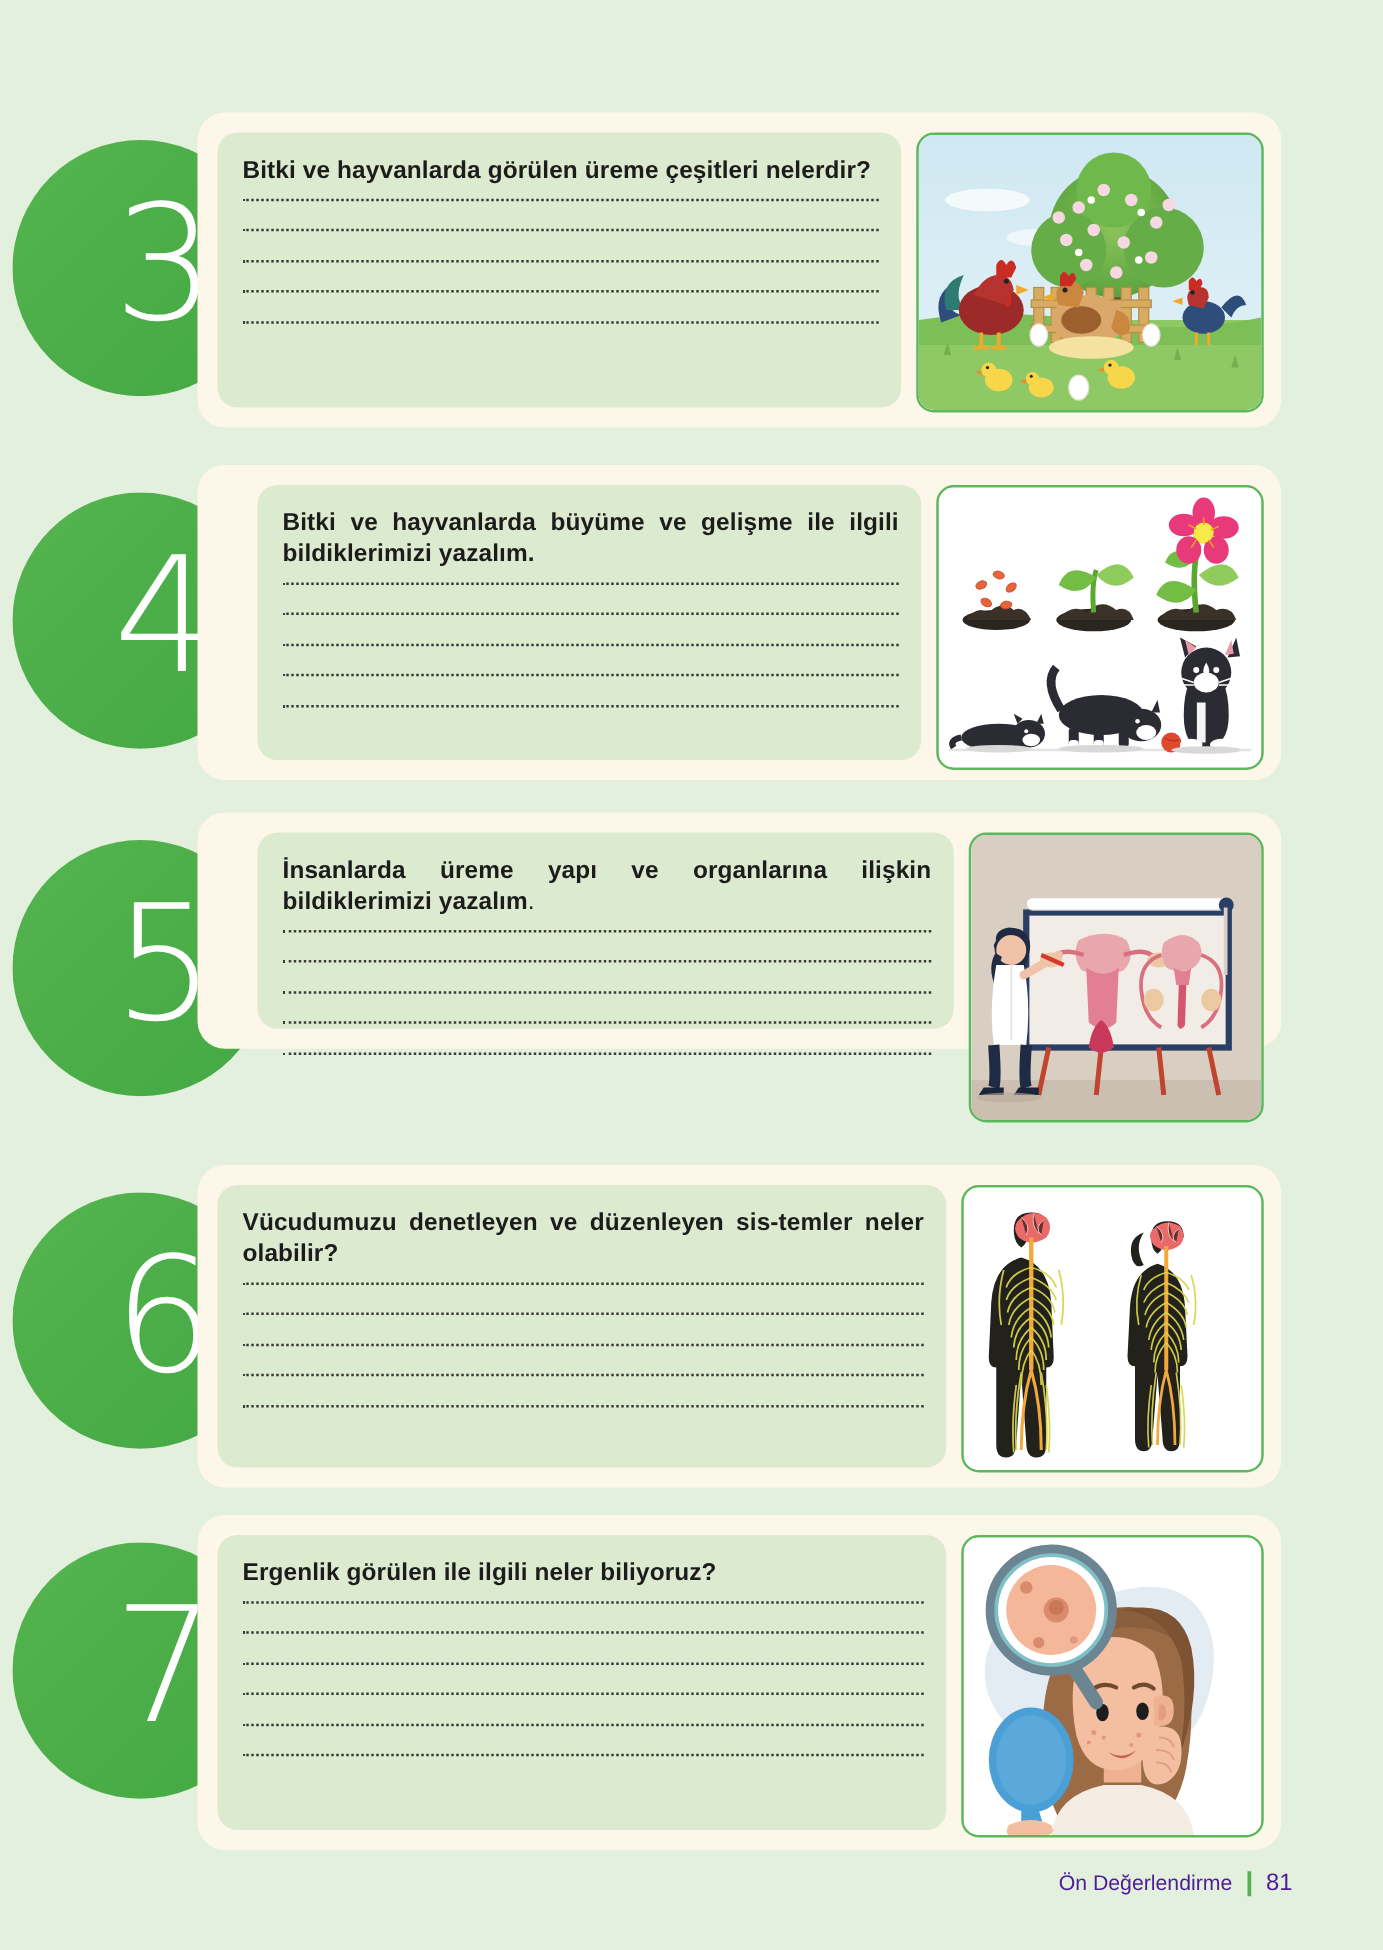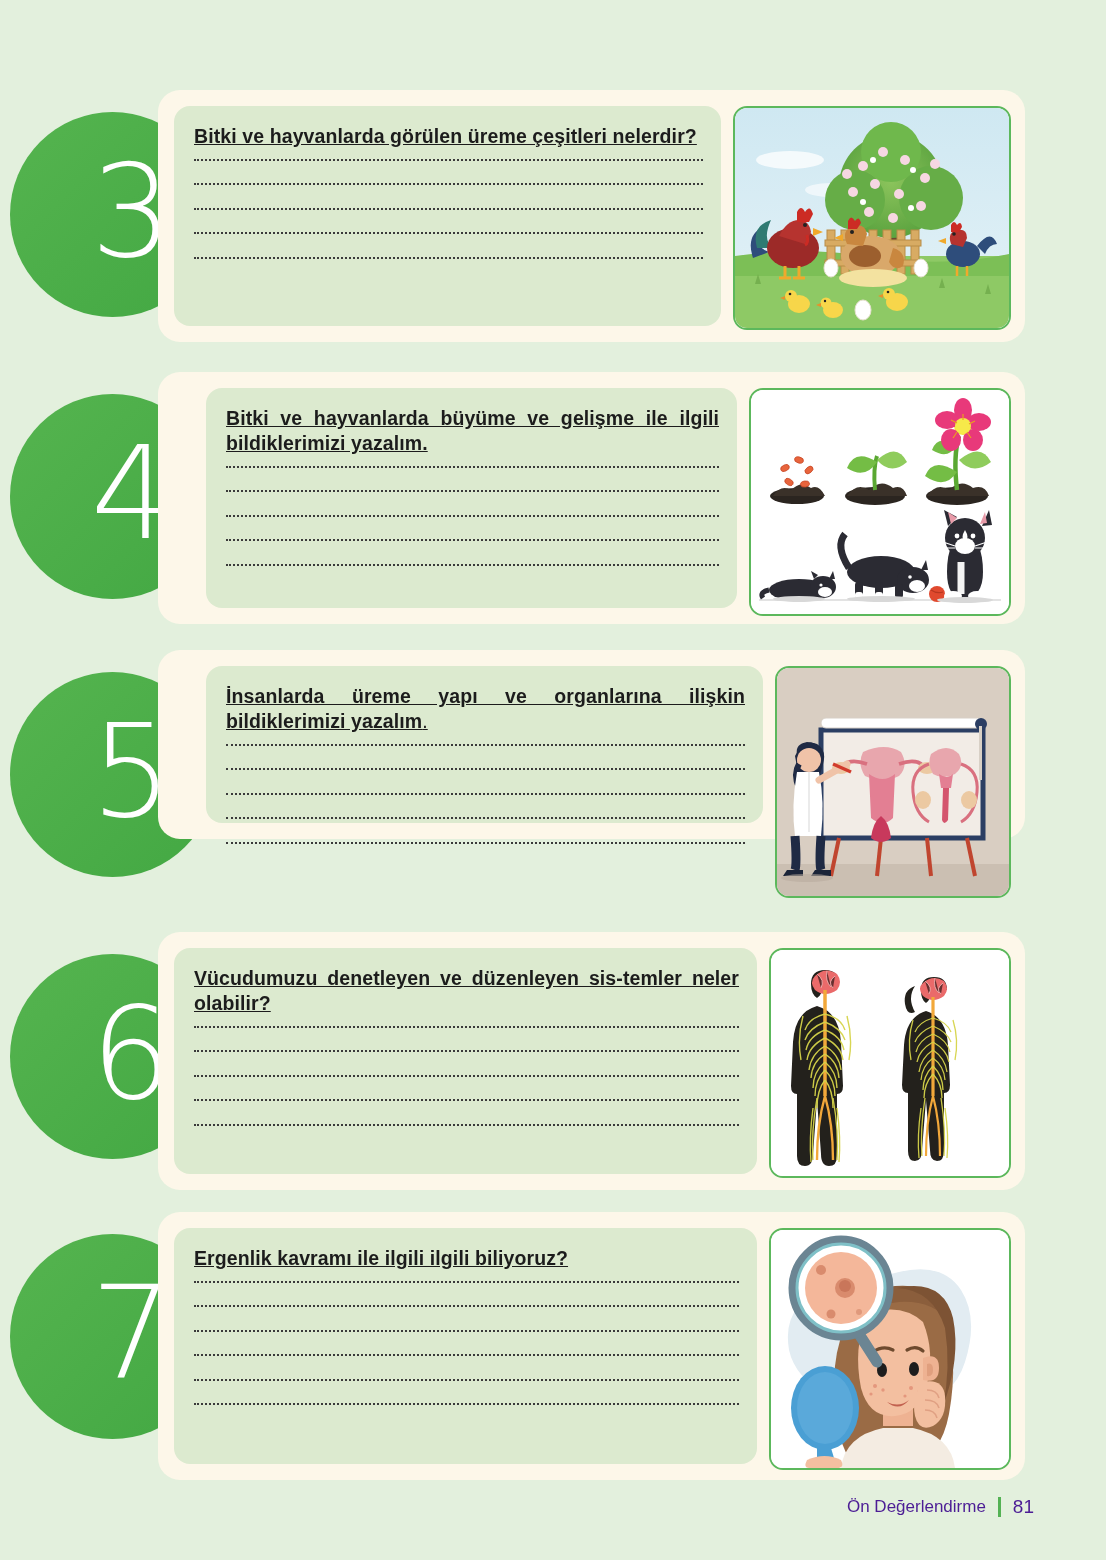--- a/index.html
+++ b/index.html
@@ -77,21 +77,20 @@
   .q-title {
     font-family: "Liberation Sans", sans-serif;
     font-weight: bold;
     font-size: 19.5px;
     line-height: 1.28;
     color: #1c1c1c;
     margin: 0 0 6px 0;
     text-align: justify;
     text-justify: inter-word;
     letter-spacing: 0.1px;
-    text-decoration: underline;
   }
   .q-title.single { text-align: left; }
   .q-title .tail { font-weight: normal; }
 
   .lines {
     margin-top: 10px;
   }
   .dotline {
     height: 0;
     border-top: 2.4px dotted #3a3a3a;
@@ -537,21 +536,21 @@
       </div>
     </div>
   </div>
 
   <div class="qblock" style="top:1212px;">
     <div class="num-circle" style="top:22px;">
       <span class="num">7</span>
     </div>
     <div class="card" style="top:0; height:268px;">
       <div class="answer-area">
-        <p class="q-title single">Ergenlik kavramı ile ilgili ilgili biliyoruz?</p>
+        <p class="q-title single">Ergenlik görülen ile ilgili neler biliyoruz?</p>
         <div class="lines">
           <div class="dotline"></div>
           <div class="dotline"></div>
           <div class="dotline"></div>
           <div class="dotline"></div>
           <div class="dotline"></div>
           <div class="dotline"></div>
         </div>
       </div>
       <div class="figure" style="width:238px;height:238px;">

